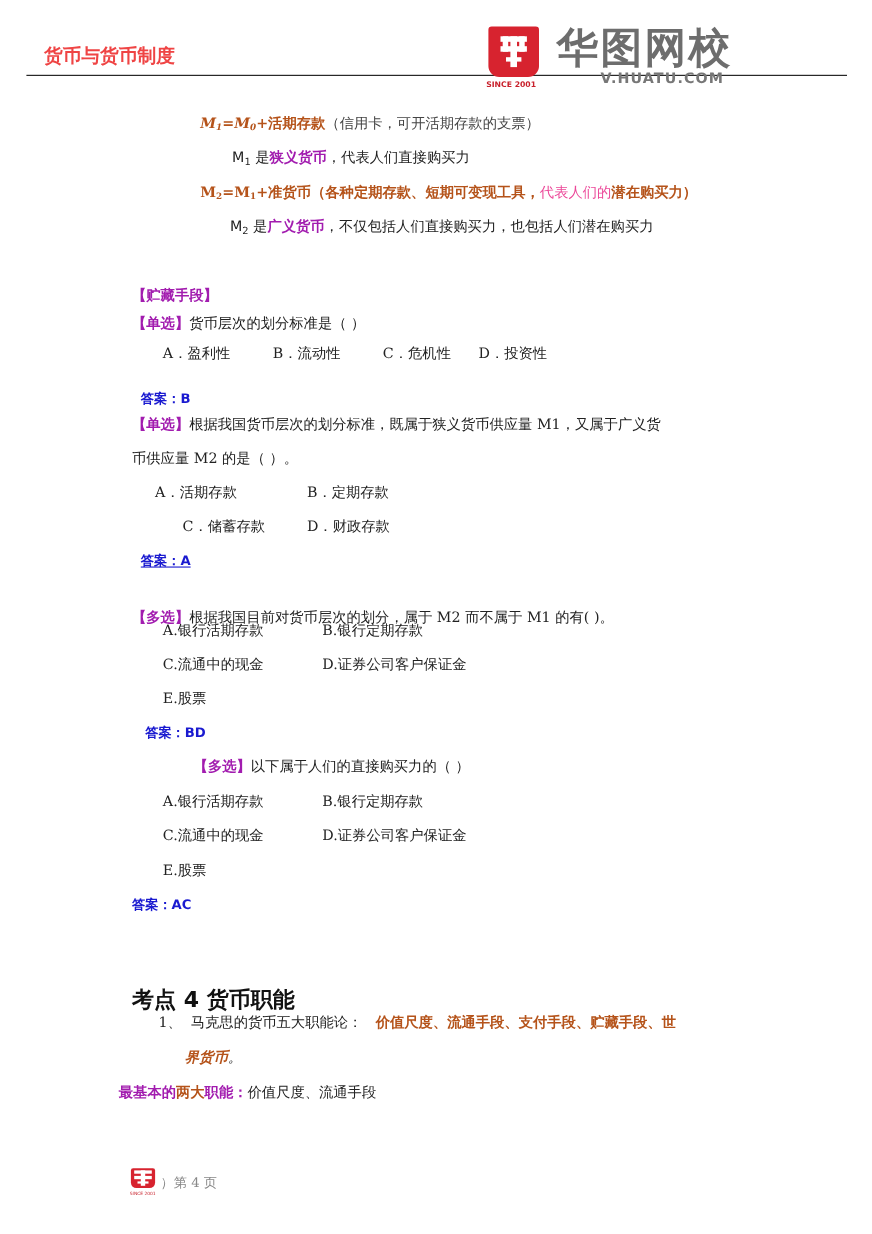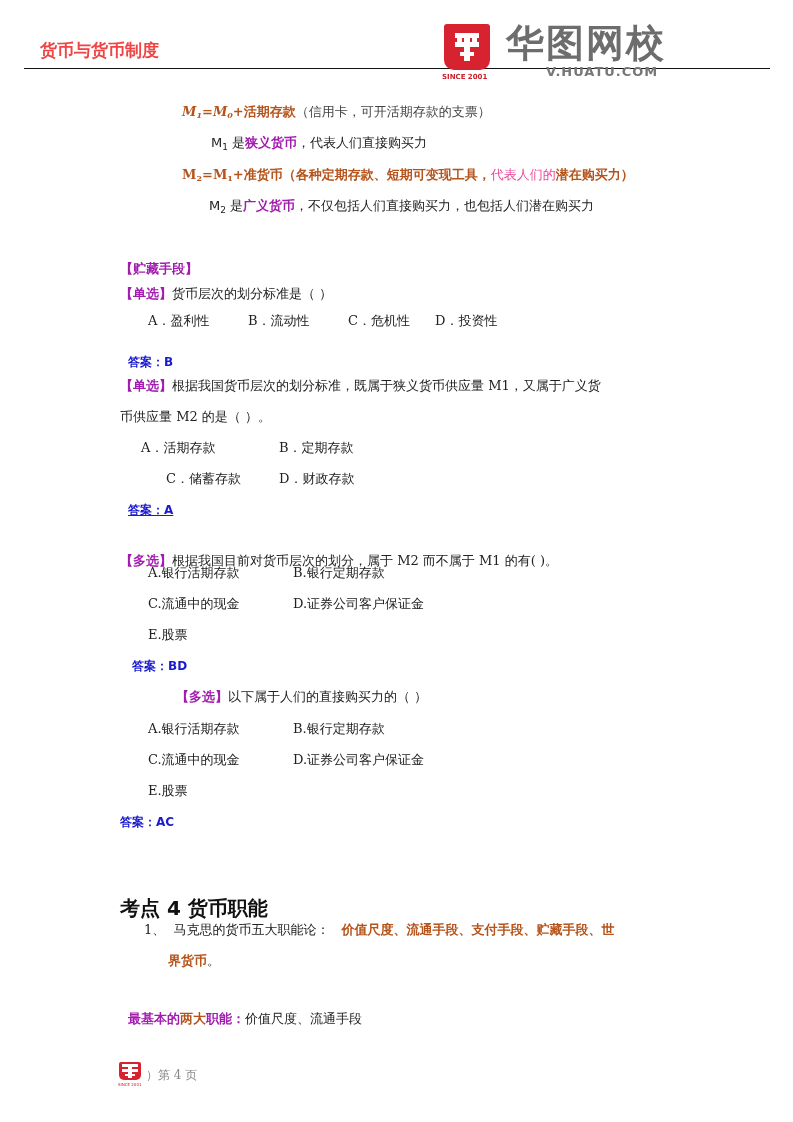--- a/index.html
+++ b/index.html
@@ -132,25 +132,25 @@
 <div class="abs t" style="left:148px; top:782px;">E.股票</div>
 <div class="abs blue-ans" style="left:120px; top:814px;">答案：AC</div>
 
 <div class="abs section-title">考点 4  货币职能</div>
 
 <div class="abs t" style="left:144px; top:921px;">
   <span>1、</span>
   <span style="margin-left:4px;">马克思的货币五大职能论：</span>
   <span class="orange" style="margin-left:8px;">价值尺度、流通手段、支付手段、贮藏手段、世</span>
 </div>
-<div class="abs t" style="left:168px; top:952px;">
+<div class="abs t" style="left:168px; top:952px;font-style:italic;">
   <span class="orange">界货币</span><span>。</span>
 </div>
 
-<div class="abs t" style="left:128px; top:984px;margin-top:26px;">
+<div class="abs t" style="left:108px; top:984px;">
   <span class="bold dark">最基本的</span><span class="orange">两大</span><span class="bold dark">职能：</span><span>价值尺度、流通手段</span>
 </div>
 
 <div class="footer-logo">
   <svg width="22" height="18" viewBox="0 0 22 18">
     <rect x="3" y="2" width="16" height="3" fill="#fff"></rect>
     <rect x="3" y="7" width="16" height="3" fill="#fff"></rect>
     <rect x="9" y="2" width="4" height="14" fill="#fff"></rect>
     <rect x="6" y="12" width="10" height="2" fill="#fff"></rect>
   </svg>

